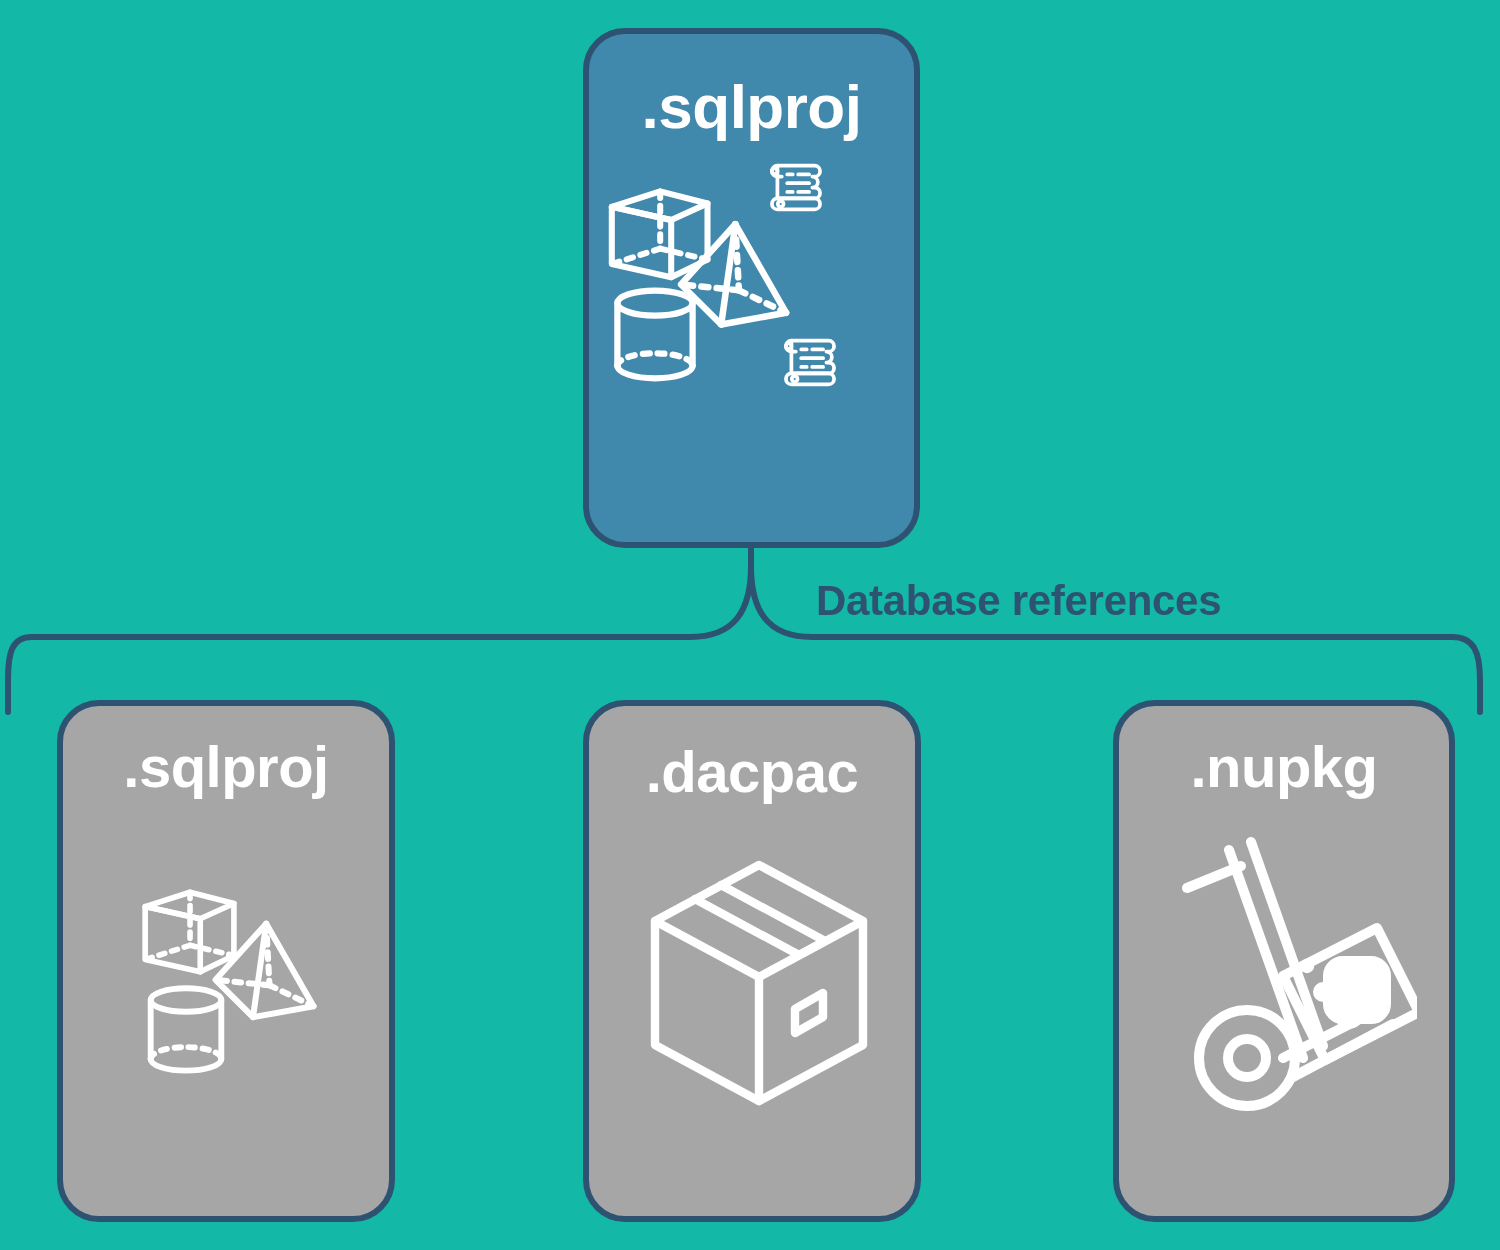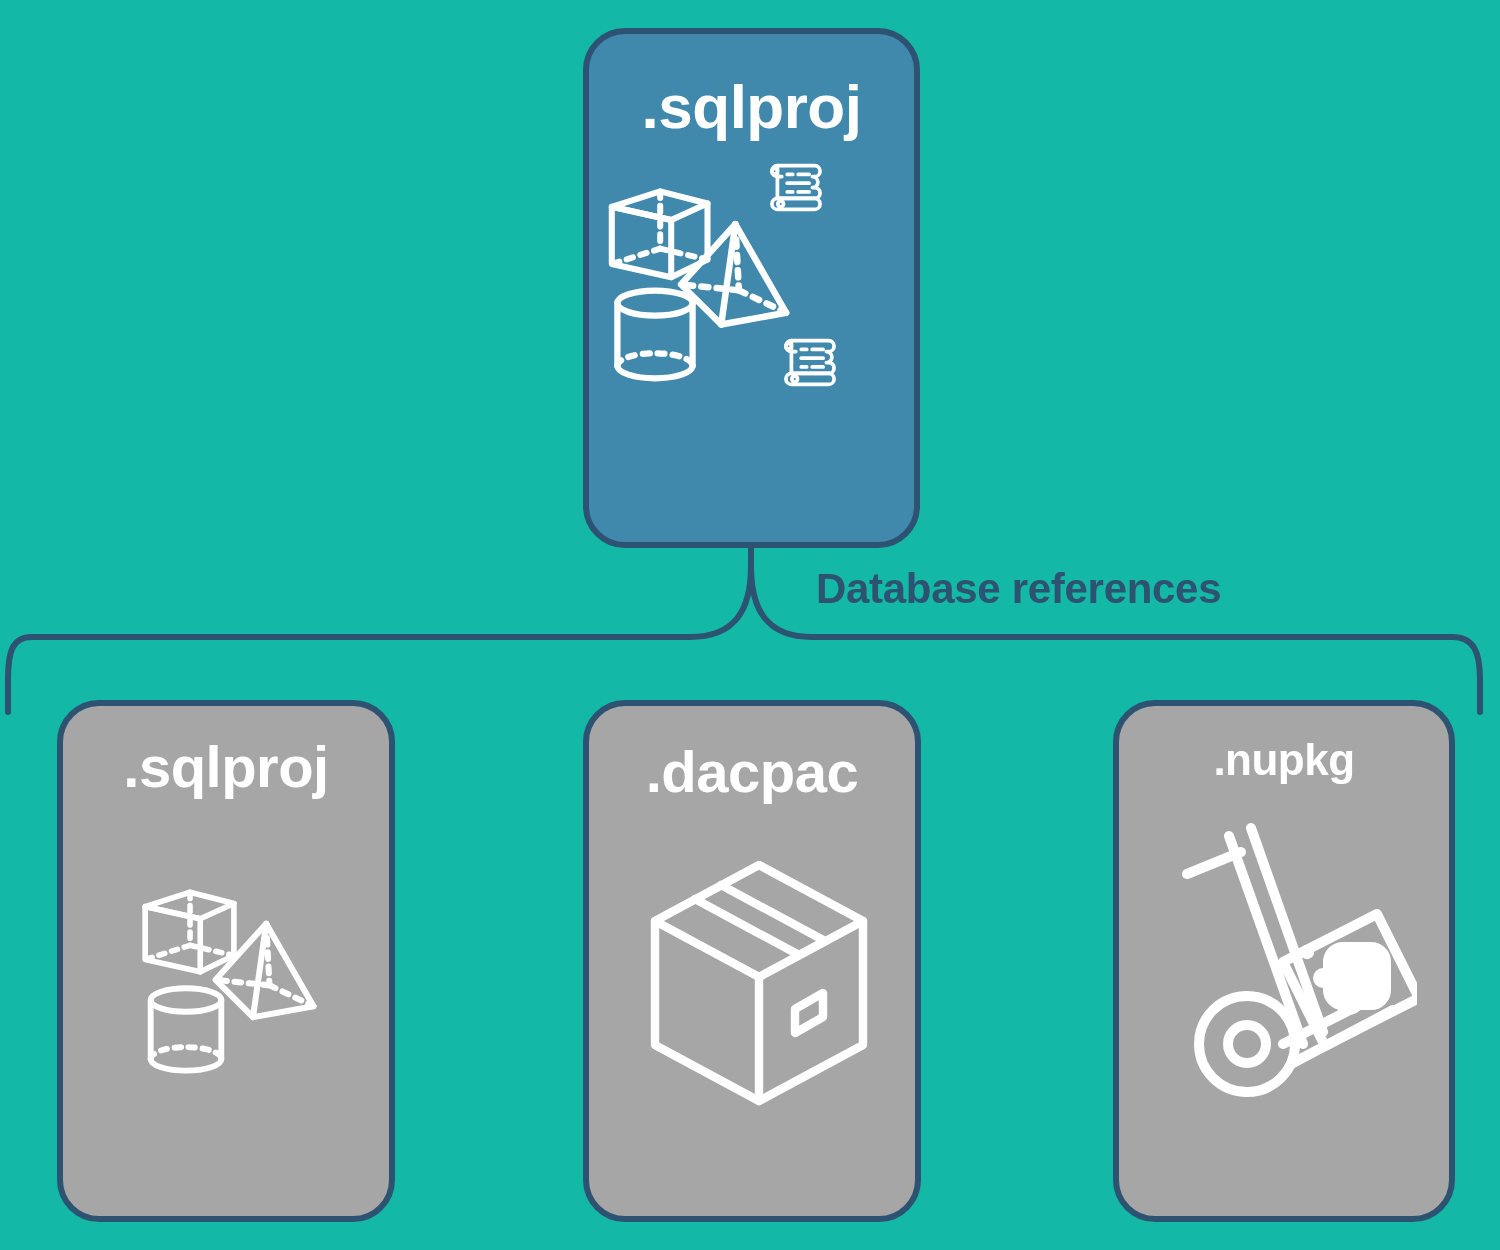--- a/index.html
+++ b/index.html
@@ -136,21 +136,21 @@
 
     <path d="M751 566 C 751 610, 735 637, 690 637 L 32 637"></path>
 
     <path d="M751 566 C 751 610, 767 637, 812 637 L 1452 637"></path>
 
     <path d="M32 637 C 12 637, 8 652, 8 680 L 8 712"></path>
 
     <path d="M1452 637 C 1474 637, 1480 652, 1480 680 L 1480 712"></path>
   </svg>
 
-  <div class="ref-label" style="left:816px; top:568px;text-align:center;">Database references</div>
+  <div class="ref-label" style="left:816px; top:580px;text-align:center;">Database references</div>
 
   <div class="card card-gray" style="left:57px; top:700px; width:338px; height:522px; padding-top:32px;">
     <div class="card-title" style="font-size:58px;">.sqlproj</div>
 
     <div class="icon-area">
       <svg style="left:74px; top:82px;" width="102" height="102" viewBox="0 0 100 100" fill="none" stroke="#ffffff" stroke-width="5.5" stroke-linecap="round" stroke-linejoin="round">
         <path d="M8 28 L8 80 L62 92 L62 40 Z"></path>
         <path d="M8 28 L52 14 L95 25 L62 40 Z"></path>
         <path d="M95 25 L95 76 L62 92"></path>
         <g stroke-dasharray="6 7">
@@ -192,21 +192,21 @@
         <path d="M60 68 L60 130"></path>
 
         <path d="M28 29 L80 57 L93 50 L41 22"></path>
 
         <path d="M78 84 L92 76 L92 88 L78 96 Z"></path>
       </svg>
     </div>
   </div>
 
   <div class="card card-gray" style="left:1113px; top:700px; width:342px; height:522px; padding-top:32px;">
-    <div class="card-title" style="font-size:44px;">.nupkg</div>
+    <div class="card-title" style="font-size:58px;">.nupkg</div>
 
     <div class="icon-area">
       <svg style="left:48px; top:38px;" width="250" height="280" viewBox="0 0 125 140" fill="none" stroke="#ffffff" stroke-width="5" stroke-linecap="round" stroke-linejoin="round">
 
         <path d="M10 27 L37 16"></path>
 
         <path d="M31 8 L68 112"></path>
 
         <path d="M42 4 L78 106"></path>
 

